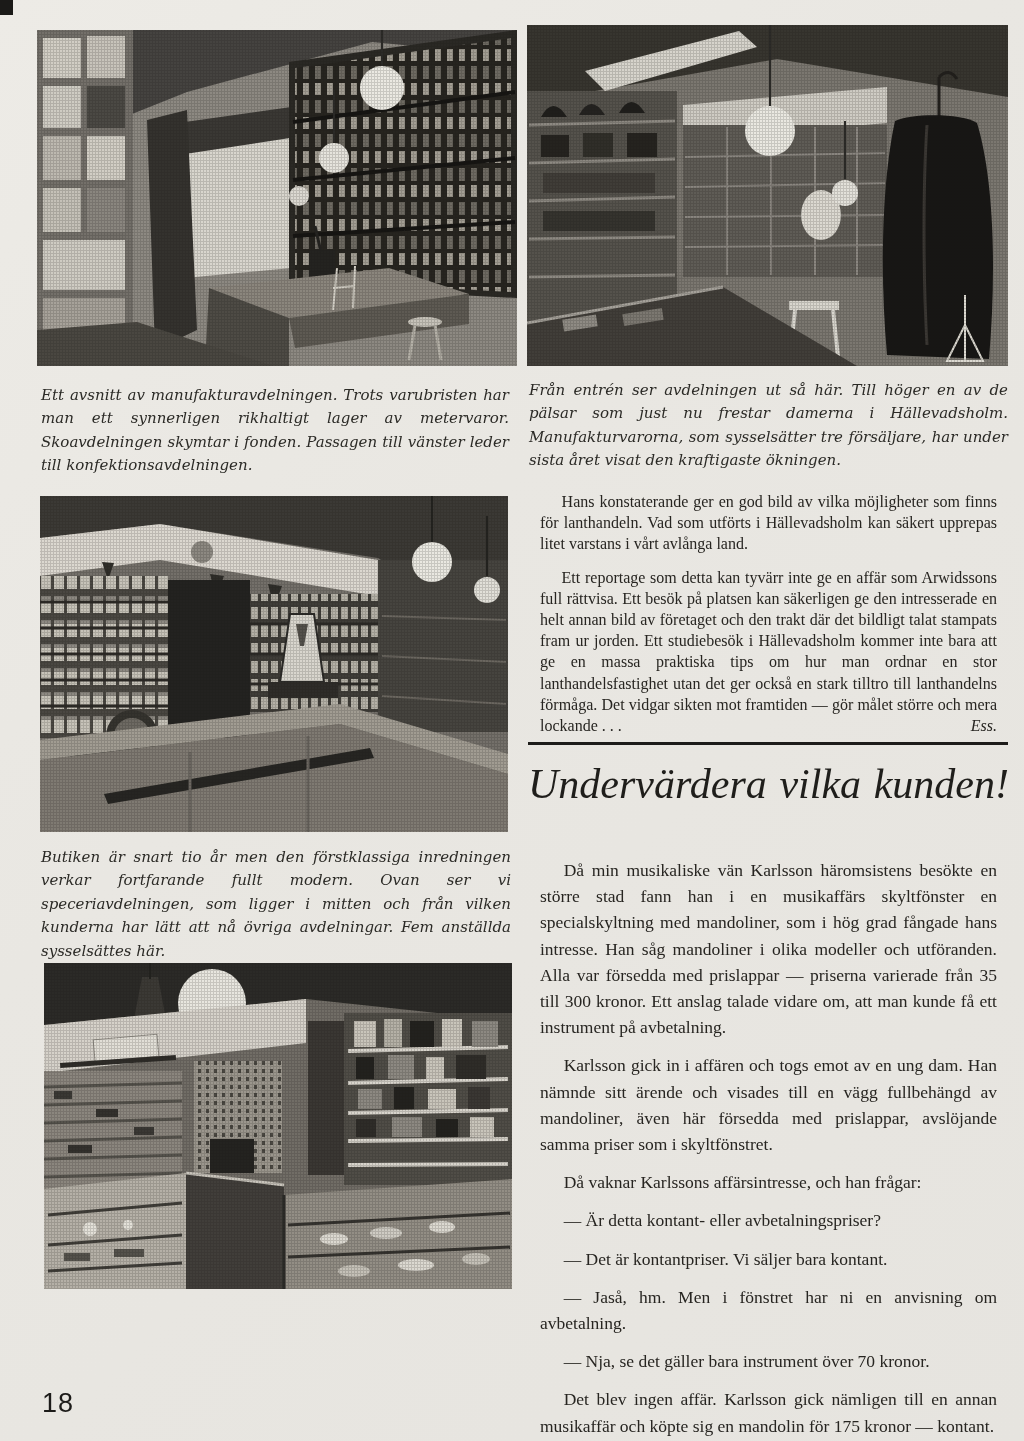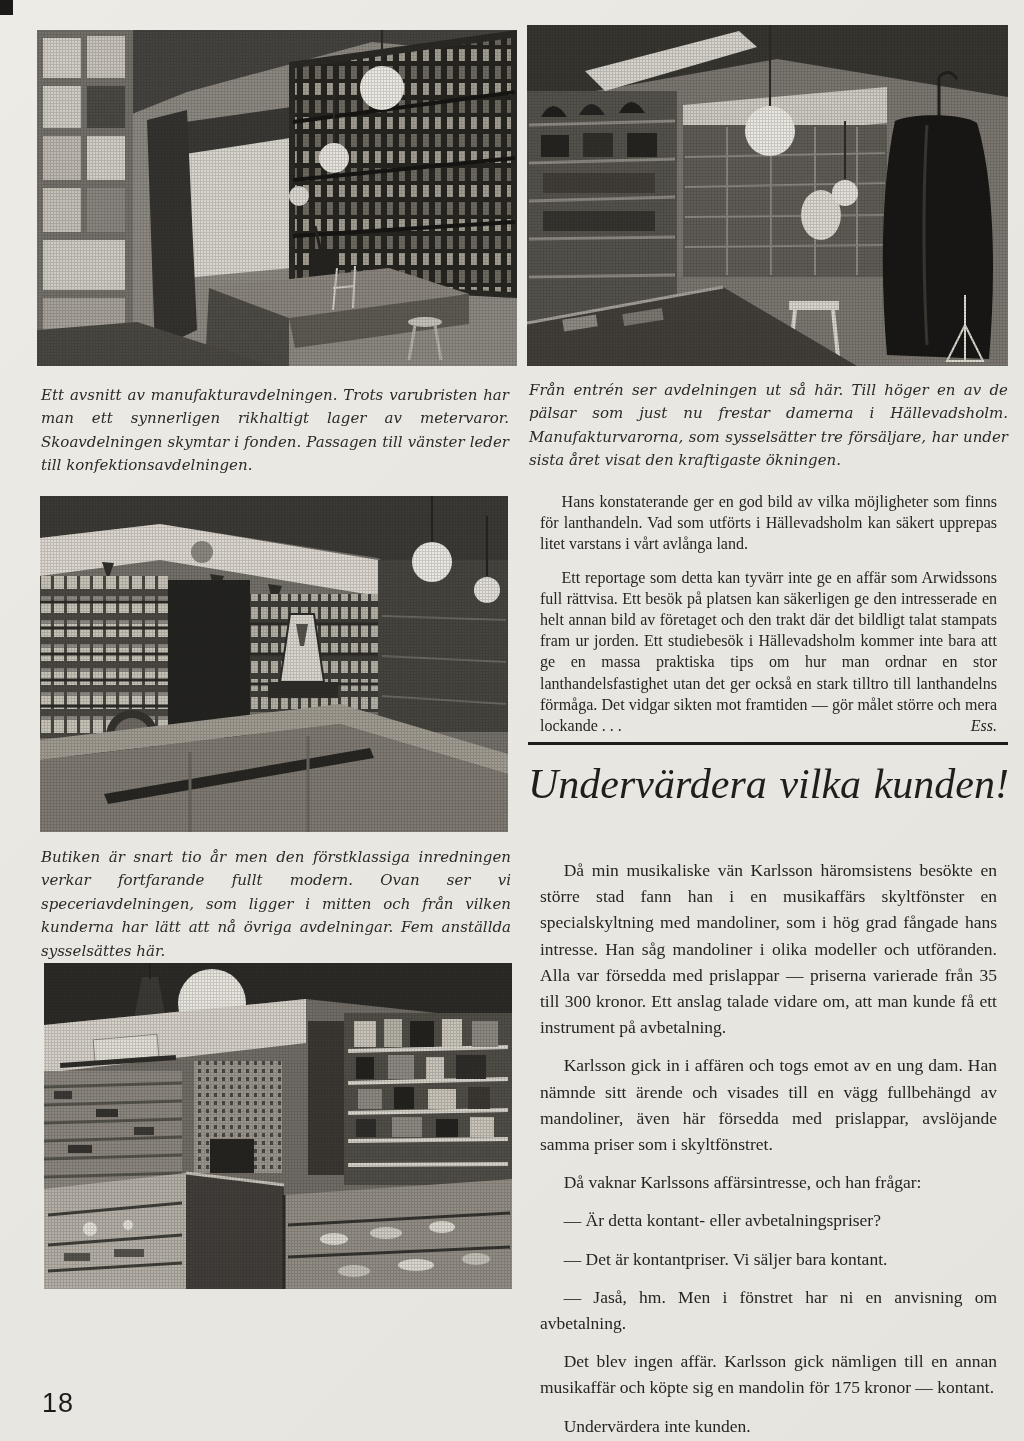--- a/index.html
+++ b/index.html
@@ -245,20 +245,21 @@
     <span>kunden!</span>
   </h1>
 
   <div class="bodycol art2" style="left:528px;top:845px;width:481px;">
     <p>Då min musikaliske vän Karlsson häromsistens besökte en större stad fann han i en musikaffärs skyltfönster en specialskyltning med mandoliner, som i hög grad fångade hans intresse. Han såg mandoliner i olika modeller och utföranden. Alla var försedda med prislappar — priserna varierade från 35 till 300 kronor. Ett anslag talade vidare om, att man kunde få ett instrument på avbetalning.</p>
     <p>Karlsson gick in i affären och togs emot av en ung dam. Han nämnde sitt ärende och visades till en vägg fullbehängd av mandoliner, även här försedda med prislappar, avslöjande samma priser som i skyltfönstret.</p>
     <p>Då vaknar Karlssons affärsintresse, och han frågar:</p>
     <p>— Är detta kontant- eller avbetalningspriser?</p>
     <p>— Det är kontantpriser. Vi säljer bara kontant.</p>
     <p>— Jaså, hm. Men i fönstret har ni en anvisning om avbetalning.</p>
+    <p>— Nja, se det gäller bara instrument över 70 kronor.</p>
     <p>Det blev ingen affär. Karlsson gick nämligen till en annan musikaffär och köpte sig en mandolin för 175 kronor — kontant.</p>
     <p>Undervärdera inte kunden.</p>
   </div>
 
   <figure class="photo" style="left:44px;top:963px;width:468px;height:326px;">
     <svg viewBox="0 0 468 326" preserveAspectRatio="none">
       <defs>
         <pattern id="p4peg" width="8" height="8" patternUnits="userSpaceOnUse">
           <rect x="0" y="0" width="8" height="8" fill="#9b968d"></rect>
           <rect x="2" y="2" width="3" height="4" fill="#4a4741"></rect>

